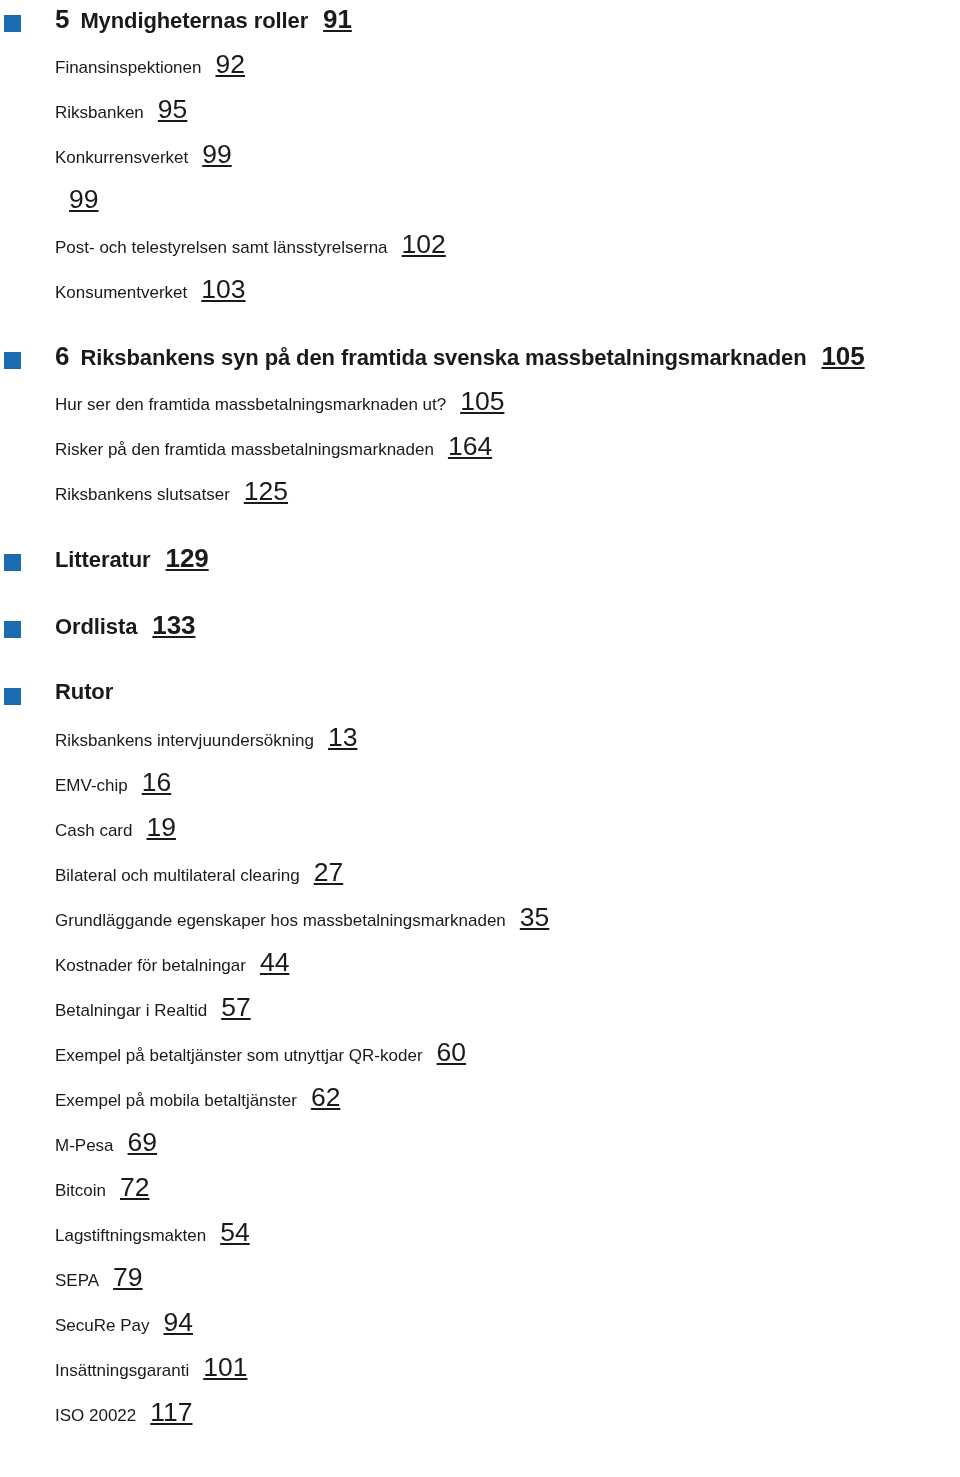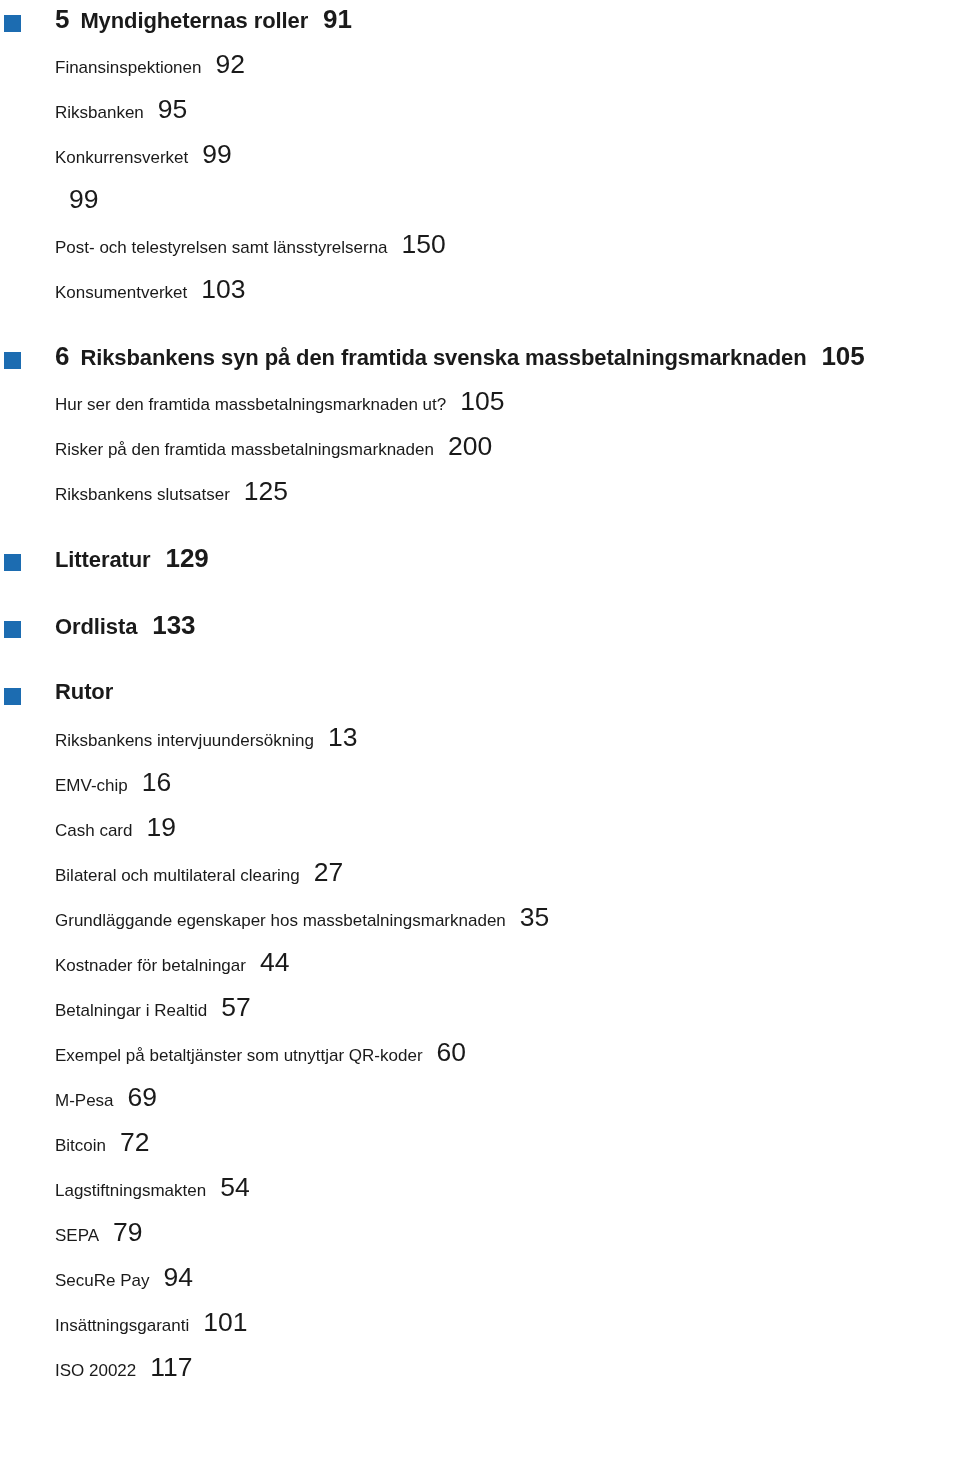--- a/index.html
+++ b/index.html
@@ -73,20 +73,21 @@
   .entry-num {
     font-size: 26px;
     line-height: 30px;
     margin-right: 11px;
   }
 
   .entry-page {
     font-size: 26.5px;
     line-height: 30px;
     margin-left: 14px;
+    text-decoration: underline;
   }
 
   .is-heading .entry-page {
     font-size: 26px;
     margin-left: 15px;
   }
 </style>
 </head>
 <body>
 
@@ -108,41 +109,41 @@
       </div>
       <div class="toc-line">
         <span class="entry-title">Konkurrensverket</span>
         <span class="entry-page">99</span>
       </div>
       <div class="toc-line">
         <span class="entry-page">99</span>
       </div>
       <div class="toc-line">
         <span class="entry-title">Post- och telestyrelsen samt länsstyrelserna</span>
-        <span class="entry-page">150</span>
+        <span class="entry-page">102</span>
       </div>
       <div class="toc-line">
         <span class="entry-title">Konsumentverket</span>
         <span class="entry-page">103</span>
       </div>
     </div>
     <div class="toc-block">
       <div class="toc-line is-heading has-gap">
         <span class="bullet"></span>
         <span class="entry-num">6</span>
         <span class="entry-title">Riksbankens syn på den framtida svenska massbetalningsmarknaden</span>
         <span class="entry-page">105</span>
       </div>
       <div class="toc-line">
         <span class="entry-title">Hur ser den framtida massbetalningsmarknaden ut?</span>
         <span class="entry-page">105</span>
       </div>
       <div class="toc-line">
         <span class="entry-title">Risker på den framtida massbetalningsmarknaden</span>
-        <span class="entry-page">200</span>
+        <span class="entry-page">164</span>
       </div>
       <div class="toc-line">
         <span class="entry-title">Riksbankens slutsatser</span>
         <span class="entry-page">125</span>
       </div>
     </div>
     <div class="toc-block">
       <div class="toc-line is-heading has-gap">
         <span class="bullet"></span>
         <span class="entry-title">Litteratur</span>
@@ -187,20 +188,24 @@
       </div>
       <div class="toc-line">
         <span class="entry-title">Betalningar i Realtid</span>
         <span class="entry-page">57</span>
       </div>
       <div class="toc-line">
         <span class="entry-title">Exempel på betaltjänster som utnyttjar QR-koder</span>
         <span class="entry-page">60</span>
       </div>
       <div class="toc-line">
+        <span class="entry-title">Exempel på mobila betaltjänster</span>
+        <span class="entry-page">62</span>
+      </div>
+      <div class="toc-line">
         <span class="entry-title">M-Pesa</span>
         <span class="entry-page">69</span>
       </div>
       <div class="toc-line">
         <span class="entry-title">Bitcoin</span>
         <span class="entry-page">72</span>
       </div>
       <div class="toc-line">
         <span class="entry-title">Lagstiftningsmakten</span>
         <span class="entry-page">54</span>

